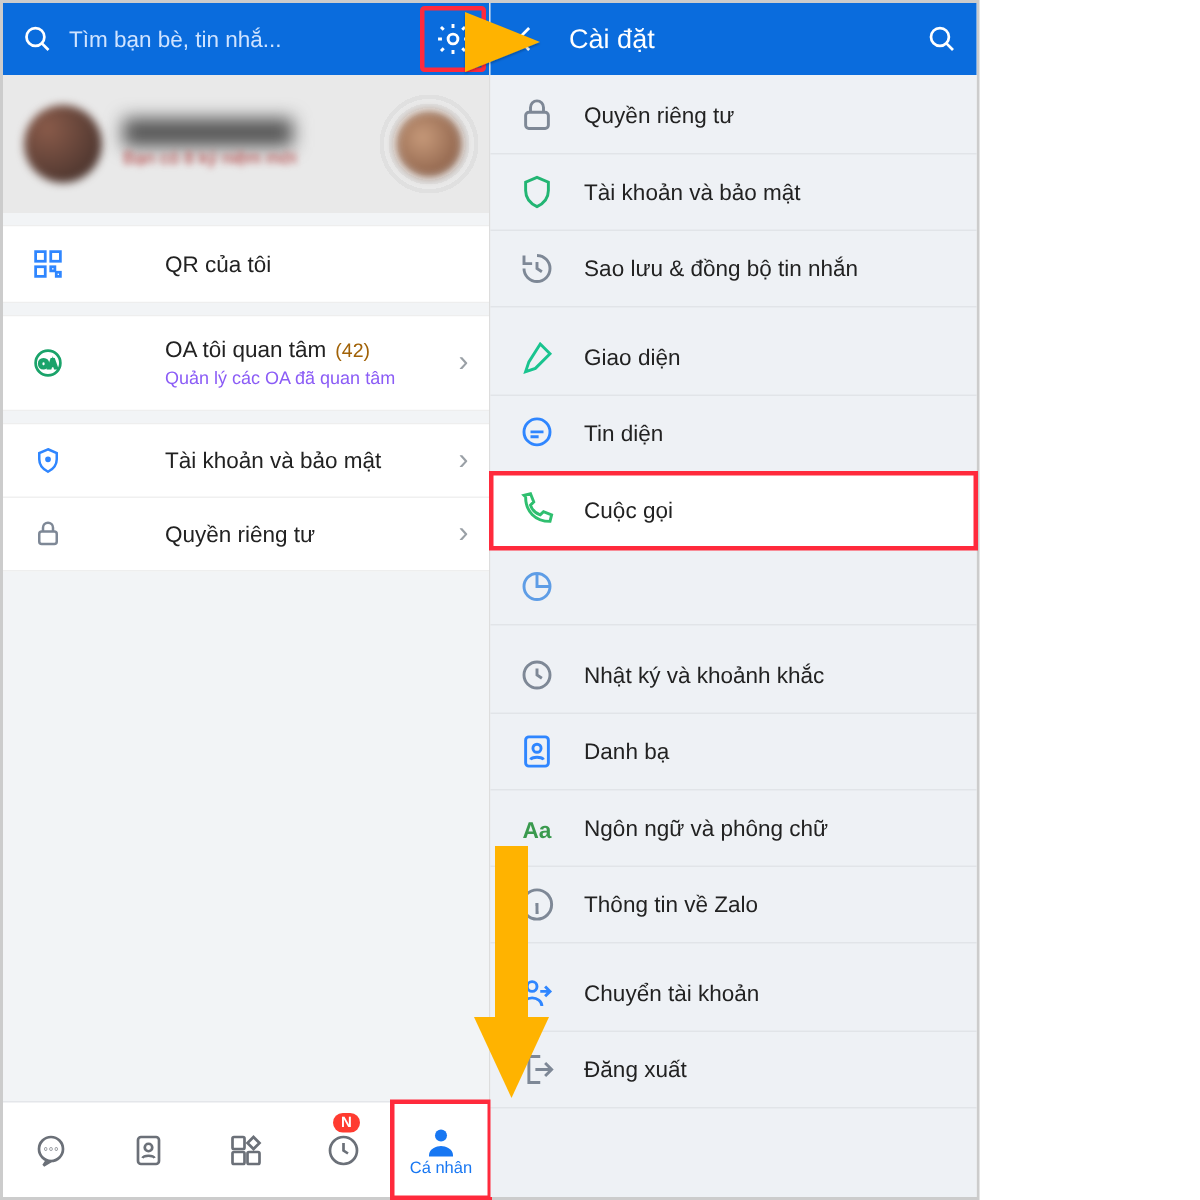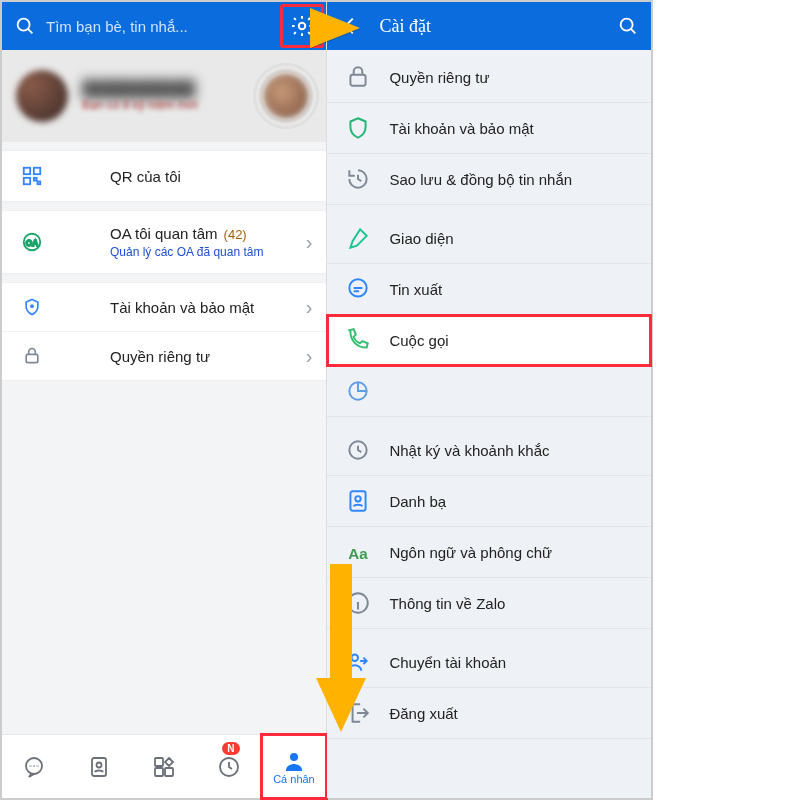--- a/index.html
+++ b/index.html
@@ -20,21 +20,21 @@
   .pane-right { width: 398px; background: #eef1f5; }
 
   
   .hbar {
     height: 48px;
     background: #0a6cdd;
     display: flex; align-items: center;
     padding: 0 12px;
     color: #fff;
   }
-  .hbar .title { font-size: 18px; margin-left: 18px; flex: 1; font-family: Liberation Serif, serif; }
+  .hbar .title { font-size: 18px; margin-left: 18px; flex: 1; }
   .hbar .search-ph { color: #cfe3ff; font-size: 15px; margin-left: 10px; flex: 1; }
   .icon { width: 22px; height: 22px; display: inline-flex; align-items: center; justify-content: center; }
   .icon svg { width: 100%; height: 100%; }
   .gear-box {
     width: 44px; height: 44px;
     border: 3px solid #ff2a3c;
     border-radius: 3px;
     display:flex; align-items:center; justify-content:center;
     position: absolute;
     right: 2px; top: 2px;
@@ -74,21 +74,21 @@
     display:flex; align-items:center;
     padding: 14px 16px;
     background:#fff;
     font-size: 15px;
     color: #222;
     position: relative;
     gap: 48px;
   }
   .row + .row { border-top: 1px solid #f0f0f0; }
   .row .ricon { width: 28px; margin-right: 16px; display:flex; align-items:center; justify-content:center; }
-  .row .sub { font-size: 12px; color: #1d4ed8; margin-top: 3px; }
+  .row .sub { font-size: 12px; color: #8b5cf6; margin-top: 3px; }
   .row .count { color: #a16207; font-size: 13px; margin-left: 6px; }
   .chev {
     position:absolute; right: 14px; top: 50%; transform: translateY(-50%);
     color:#9aa0a6; font-size: 20px;
   }
 
   
   .rlist { padding-top: 2px; }
   .ritem {
     display:flex; align-items:center;
@@ -309,21 +309,21 @@
           </span>
           <span>Giao diện</span>
         </div>
         <div class="ritem">
           <span class="ricon">
             <svg viewBox="0 0 24 24" fill="none" stroke="#2f86ff" stroke-width="1.8">
               <circle cx="12" cy="11" r="8"></circle>
               <path d="M8 11h8M8 14h5"></path>
             </svg>
           </span>
-          <span>Tin xuất</span>
+          <span>Tin diện</span>
         </div>
         <div class="ritem hl">
           <span class="ricon">
             <svg viewBox="0 0 24 24" fill="none" stroke="#2fbf6f" stroke-width="1.8">
               <path d="M5 4c0 9 6 15 15 15l1-4-5-2-2 2c-3-1-5-3-6-6l2-2-2-5-4 1z"></path>
             </svg>
           </span>
           <span>Cuộc gọi</span>
         </div>
         <div class="ritem">

